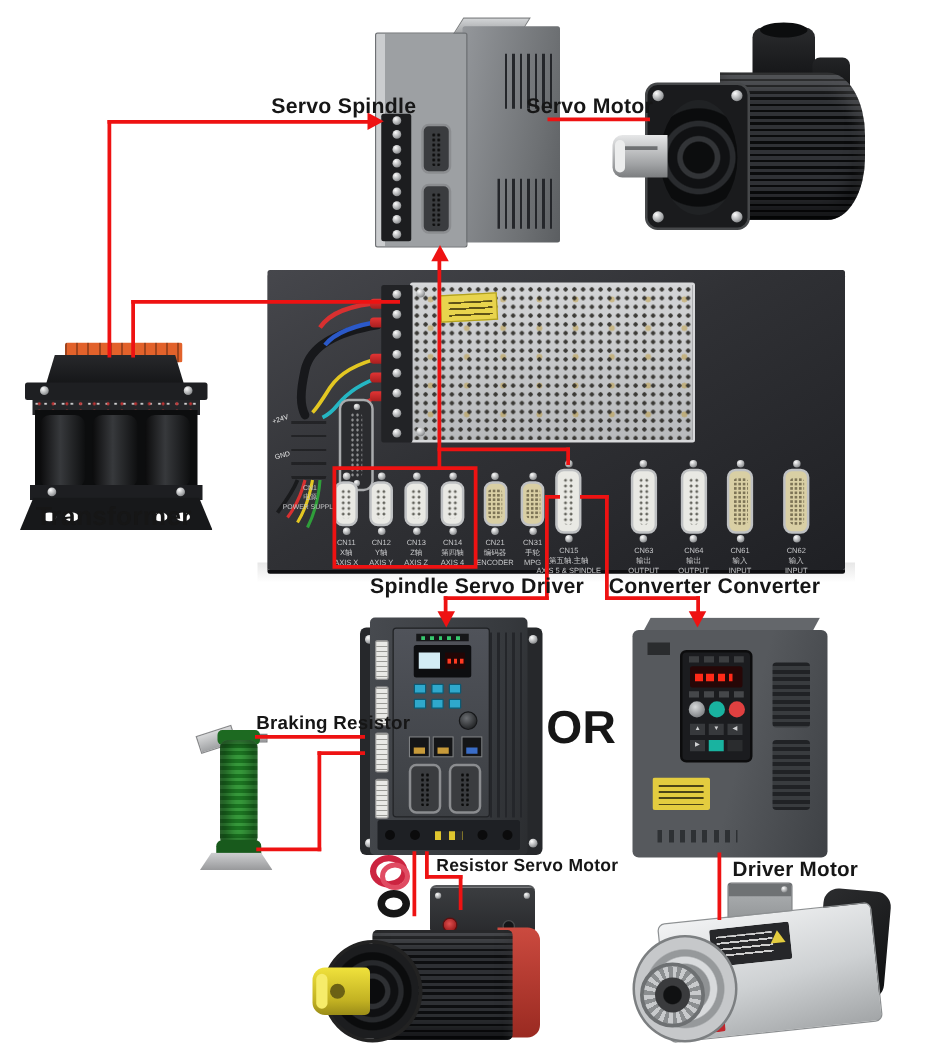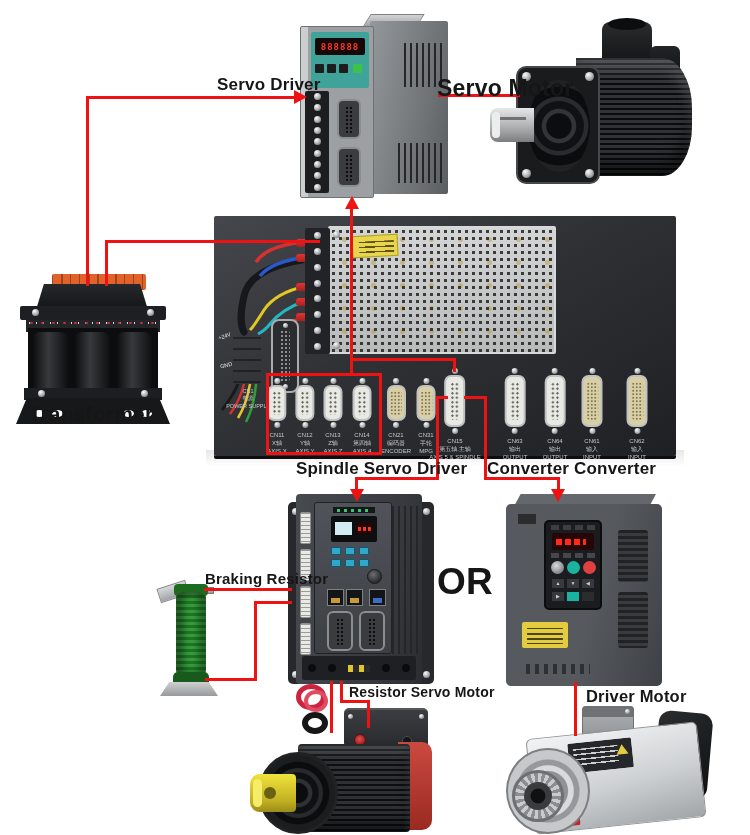--- a/index.html
+++ b/index.html
@@ -241,29 +241,20 @@
 
   <div class="rrect" style="left:266px;top:373px;width:116px;height:82px"></div>
 
   <div class="dev" style="left:300px;top:14px;width:150px;height:186px">
     <div class="abs" style="left:66px;top:0;width:54px;height:15px;background:linear-gradient(#d2d4d6,#9a9c9e);border:1px solid #7e8082;transform:skewX(-32deg)"></div>
     <div class="abs" style="left:70px;top:7px;width:78px;height:173px;background:linear-gradient(100deg,#94979b,#6e7174 70%,#5b5e61);border-radius:2px">
       <div class="abs vent-v" style="left:34px;top:22px;width:40px;height:44px"></div>
       <div class="abs vent-v" style="left:28px;top:122px;width:46px;height:40px"></div>
     </div>
     <div class="abs" style="left:0;top:12px;width:74px;height:172px;background:linear-gradient(90deg,#cbcdcf 0 7px,#9da0a3 7px);border:1px solid #6e7174;border-radius:2px">
-      <div class="abs" style="left:10px;top:5px;width:58px;height:56px;background:#3fa39a;border-radius:2px">
-        <div class="abs" style="left:4px;top:6px;width:50px;height:17px;background:#160909;border-radius:2px;display:flex;align-items:center;justify-content:center">
-          <span style="color:#ff3726;font-family:'DejaVu Sans Mono',monospace;font-size:9px;letter-spacing:1px;font-weight:700">888888</span>
-        </div>
-        <div class="abs" style="left:4px;top:32px;width:9px;height:9px;background:#1c1d1f;border-radius:1px"></div>
-        <div class="abs" style="left:16px;top:32px;width:9px;height:9px;background:#1c1d1f;border-radius:1px"></div>
-        <div class="abs" style="left:28px;top:32px;width:9px;height:9px;background:#1c1d1f;border-radius:1px"></div>
-        <div class="abs" style="left:42px;top:32px;width:9px;height:9px;background:#3cc24a;border-radius:1px"></div>
-      </div>
       <div class="abs" style="left:4px;top:64px;width:24px;height:102px;background:#1c1d1f;border-radius:2px;display:flex;flex-direction:column;justify-content:space-around;align-items:center">
         <span class="scr"></span>
           <span class="scr"></span>
           <span class="scr"></span>
           <span class="scr"></span>
           <span class="scr"></span>
           <span class="scr"></span>
           <span class="scr"></span>
           <span class="scr"></span>
           <span class="scr"></span>
@@ -480,22 +471,22 @@
 
   <div class="rl" style="left:330px;top:681px;width:3px;height:52px"></div>
   <div class="rl" style="left:340px;top:681px;width:3px;height:22px"></div>
   <div class="rl" style="left:340px;top:700px;width:30px;height:3px"></div>
   <div class="rl" style="left:367px;top:700px;width:3px;height:28px"></div>
 
   <div class="rl" style="left:574px;top:682px;width:3px;height:54px"></div>
 
   <div class="rl" style="left:438px;top:94px;width:82px;height:3px"></div>
 
-  <div class="lbl" style="left:217px;top:75px;font-size:17px">Servo Driver</div>
-  <div class="lbl" style="left:437px;top:75px;font-size:23px">Servo Motor</div>
+  <div class="lbl" style="left:217px;top:75px;font-size:17px">Servo Spindle</div>
+  <div class="lbl" style="left:421px;top:75px;font-size:17px">Servo Motor</div>
   <div class="lbl" style="left:296px;top:459px;font-size:17px">Spindle Servo Driver</div>
   <div class="lbl" style="left:16px;top:402px;width:150px;text-align:center;font-size:21px">Transformer</div>
   <div class="lbl" style="left:487px;top:459px;font-size:17px">Converter Converter</div>
   <div class="lbl" style="left:205px;top:570px;font-size:15px">Braking Resistor</div>
   <div class="lbl" style="left:437px;top:561px;font-size:37px;font-weight:600">OR</div>
   <div class="lbl" style="left:349px;top:684px;font-size:14px">Resistor Servo Motor</div>
   <div class="lbl" style="left:586px;top:687px;font-size:16.5px">Driver Motor</div>
 
 </div>
 

